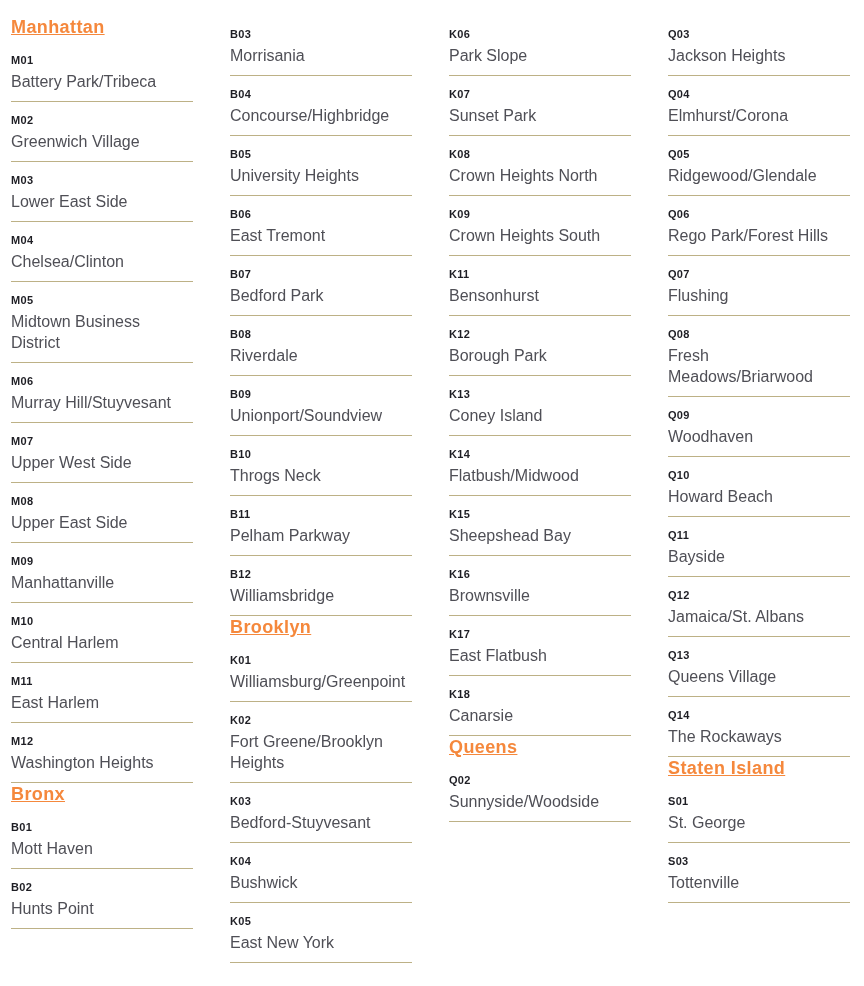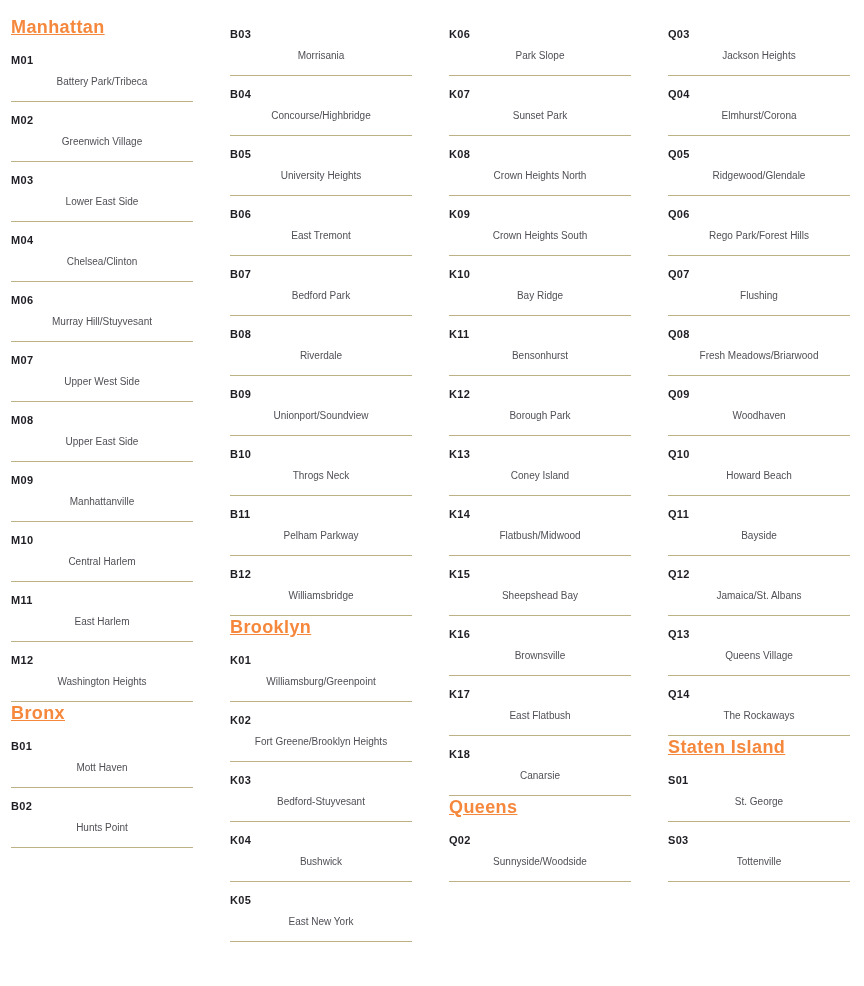--- a/index.html
+++ b/index.html
@@ -39,25 +39,24 @@
     border-bottom: 1.5px solid var(--divider, #BDB186);
   }
   .code {
     font-size: 11px;
     line-height: 20px;
     font-weight: bold;
     letter-spacing: 0.3px;
     color: var(--code, #1E1E24);
   }
   .name {
-    font-size: 10px;
+    font-size: 16px;
     line-height: 21px;
     margin-top: 1px;
     color: var(--name, #4F4F56);
-    text-align: center;
   }
 </style>
 </head>
 <body>
 
 <div class="page">
   <div class="col">
       <div class="section-heading">Manhattan</div>
       <div class="item">
         <div class="code">M01</div>
@@ -69,20 +68,24 @@
       </div>
       <div class="item">
         <div class="code">M03</div>
         <div class="name">Lower East Side</div>
       </div>
       <div class="item">
         <div class="code">M04</div>
         <div class="name">Chelsea/Clinton</div>
       </div>
       <div class="item">
+        <div class="code">M05</div>
+        <div class="name">Midtown Business District</div>
+      </div>
+      <div class="item">
         <div class="code">M06</div>
         <div class="name">Murray Hill/Stuyvesant</div>
       </div>
       <div class="item">
         <div class="code">M07</div>
         <div class="name">Upper West Side</div>
       </div>
       <div class="item">
         <div class="code">M08</div>
         <div class="name">Upper East Side</div>
@@ -185,24 +188,20 @@
         <div class="code">K07</div>
         <div class="name">Sunset Park</div>
       </div>
       <div class="item">
         <div class="code">K08</div>
         <div class="name">Crown Heights North</div>
       </div>
       <div class="item">
         <div class="code">K09</div>
         <div class="name">Crown Heights South</div>
-      </div>
-      <div class="item">
-        <div class="code">K10</div>
-        <div class="name">Bay Ridge</div>
       </div>
       <div class="item">
         <div class="code">K11</div>
         <div class="name">Bensonhurst</div>
       </div>
       <div class="item">
         <div class="code">K12</div>
         <div class="name">Borough Park</div>
       </div>
       <div class="item">

